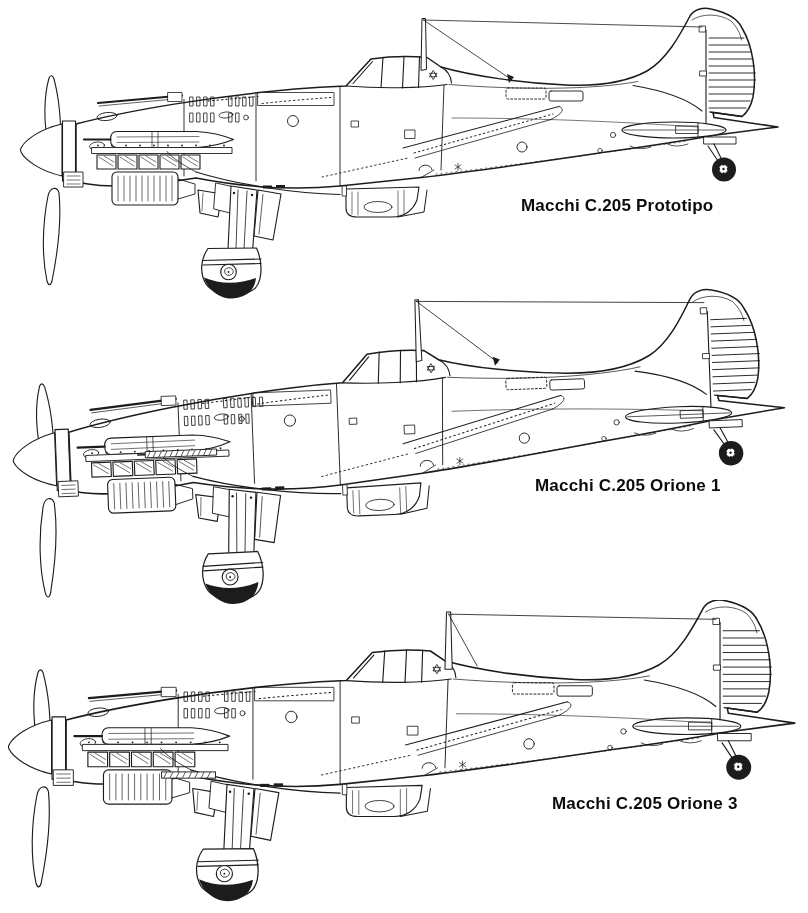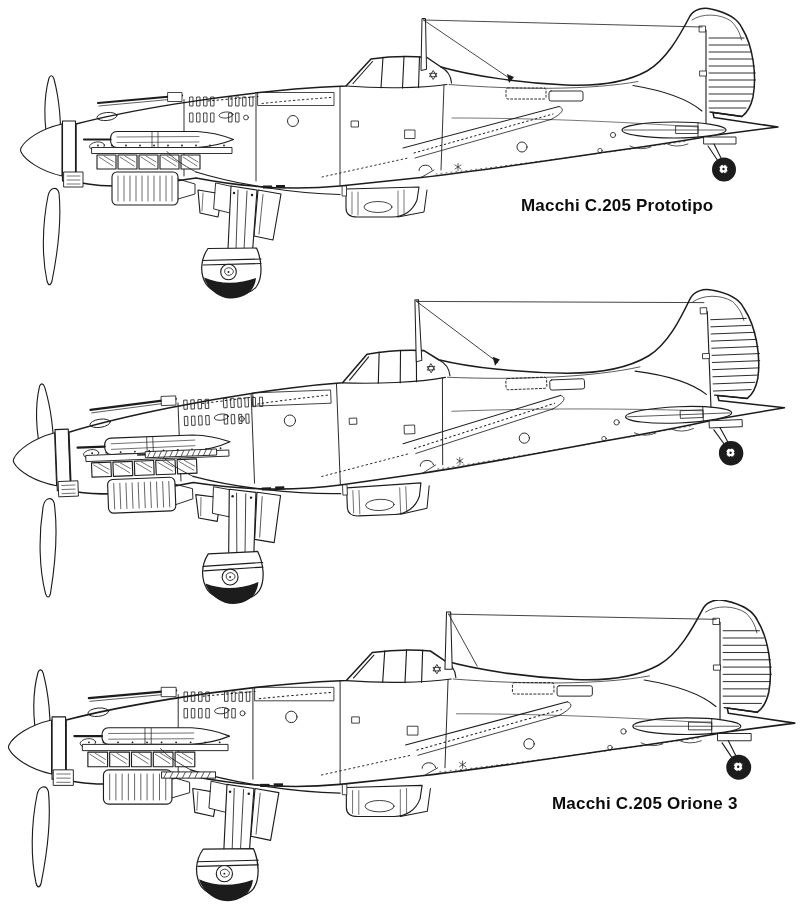--- a/index.html
+++ b/index.html
@@ -321,14 +321,15 @@
           <line x1="197" y1="174" x2="194" y2="180"></line>
             <line x1="203" y1="174" x2="200" y2="180"></line>
           <line x1="209" y1="174" x2="206" y2="180"></line>
             <line x1="215" y1="174" x2="212" y2="180"></line>
         </g>
       </g>
     </g>
   </svg>
 
   <span class="cap" style="left:521px;top:197px">Macchi C.205 Prototipo</span>
+  <span class="cap" style="left:535px;top:477px">Macchi C.205 Orione 1</span>
   <span class="cap" style="left:552px;top:795px">Macchi C.205 Orione 3</span>
 </div>
 
 </body></html>

